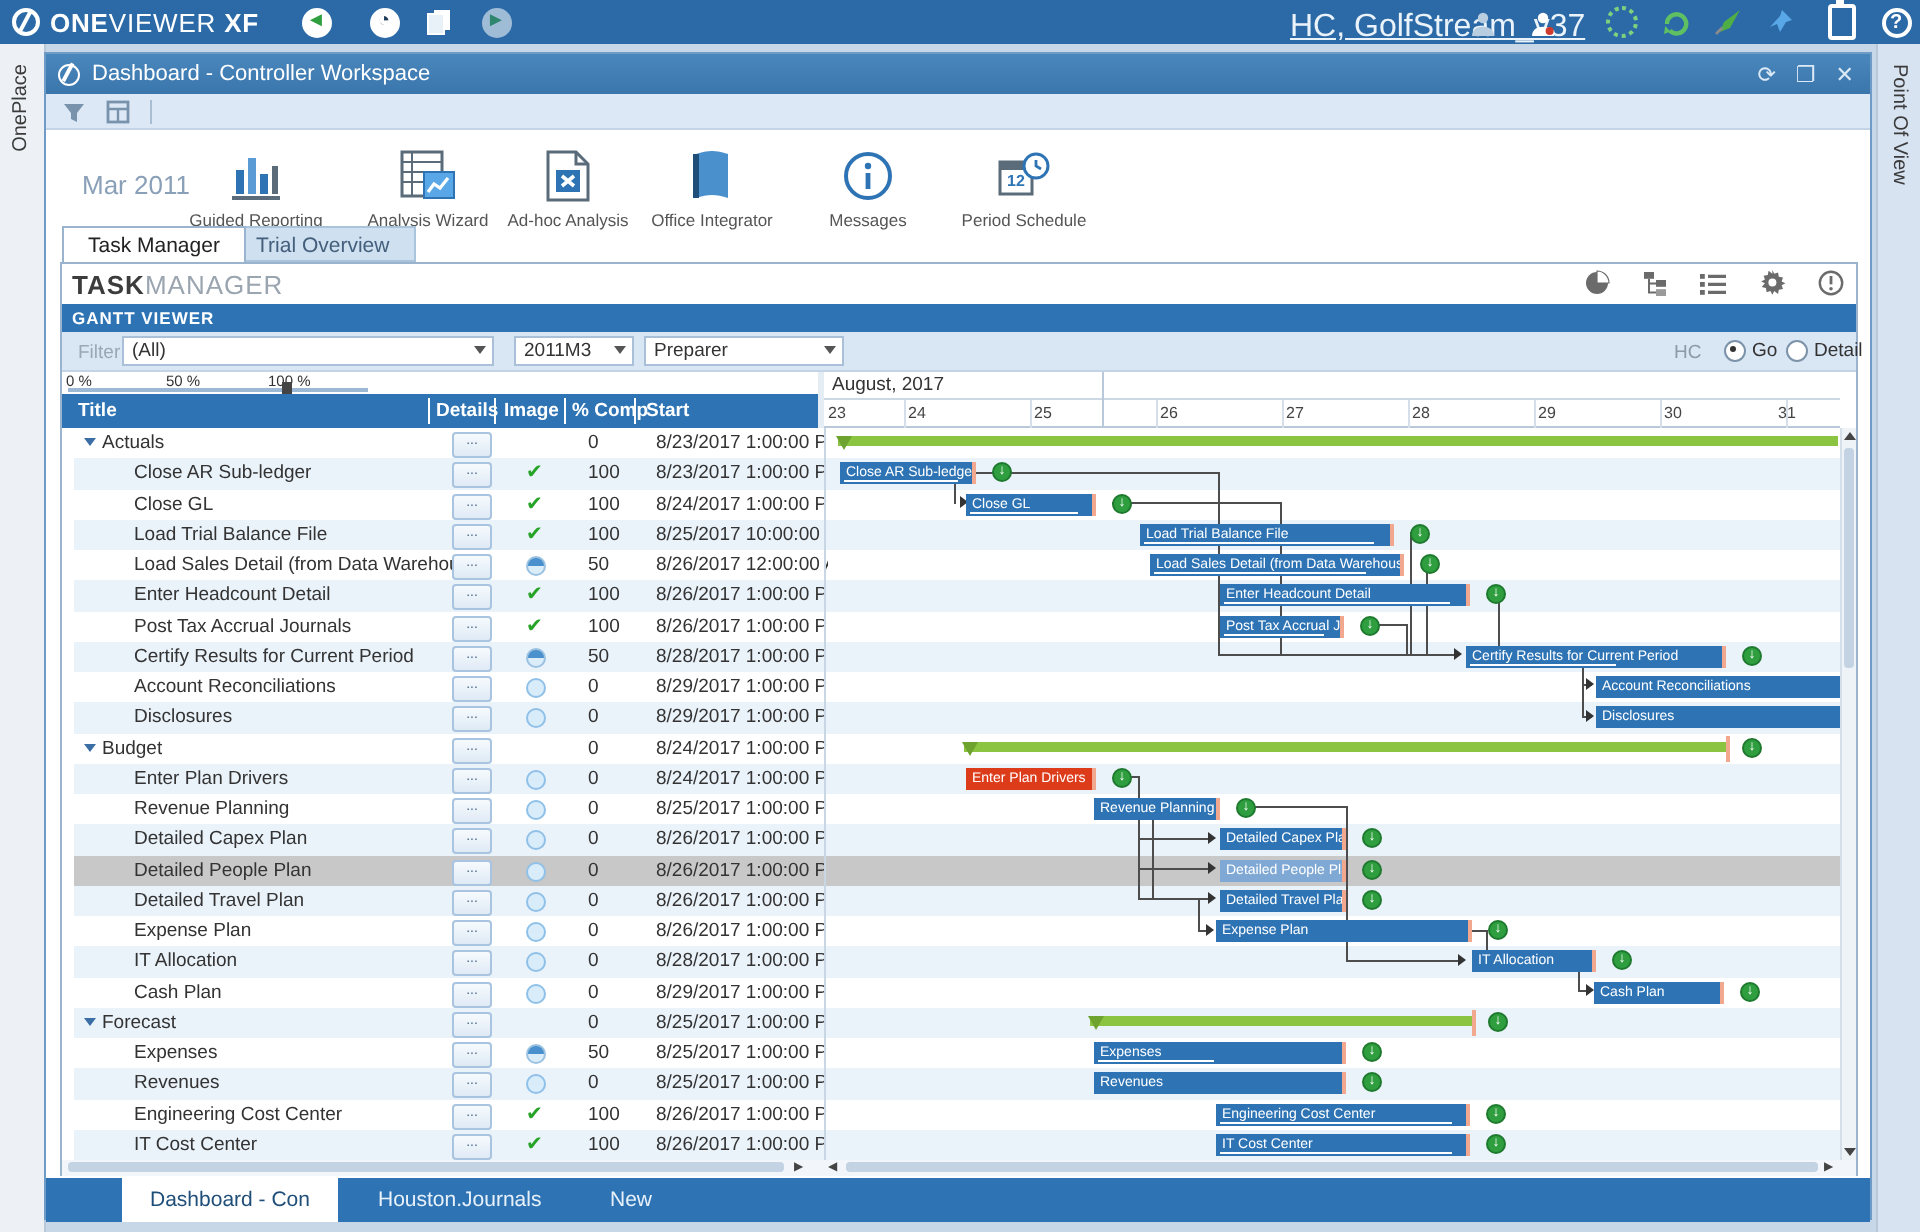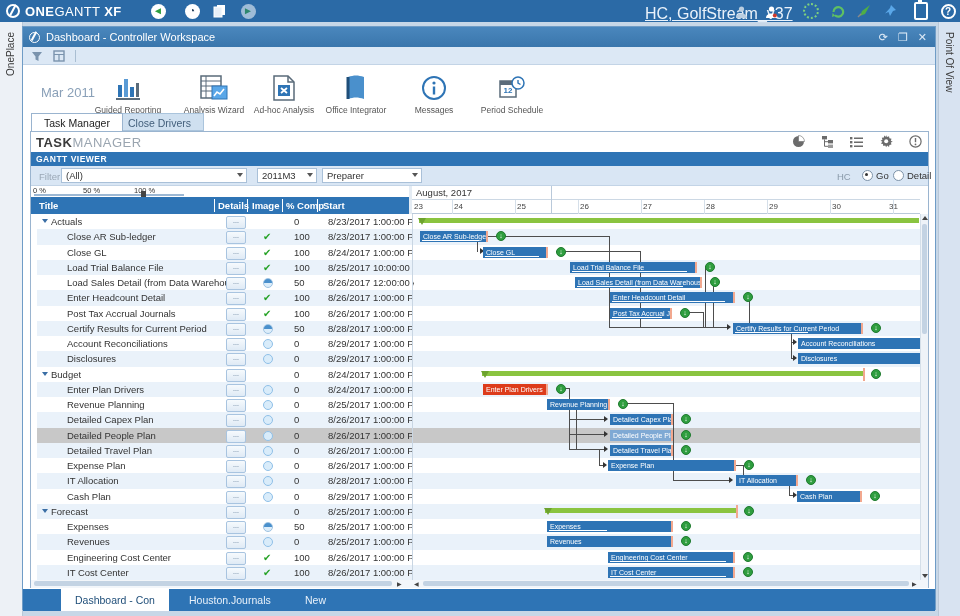--- a/index.html
+++ b/index.html
@@ -118,21 +118,21 @@
   #bottom-bar{left:0;top:562px;width:912px;height:22px;background:#2e74b5;}
   .btab{position:absolute;top:0;height:22px;line-height:22px;padding:0 14px;font-size:10.5px;color:#e8f1fa;cursor:pointer;}
   .btab.active{background:#fff;color:#1f4e79;}
 </style>
 </head>
 <body>
 
 <div class="abs" id="topbar">
   <div class="abs logo-wrap">
     <span class="os-mark"></span>
-    <span class="logo-text"><b>ONE</b><span>GANTT</span> <b>XF</b></span>
+    <span class="logo-text"><b>ONE</b><span>VIEWER</span> <b>XF</b></span>
   </div>
   <div class="abs tb-ico" style="left:150px">
       <span class="ring" style="color:#2f9e3f">◄</span>
     </div>
   <div class="abs tb-ico" style="left:184px">
       <span class="ring" style="color:#1f3b57">◔</span>
     </div>
   <div class="abs tb-ico" style="left:212px">
     <svg width="14" height="14" viewBox="0 0 14 14">
         <rect x="4" y="1" width="8" height="10" fill="#fff"></rect>
@@ -280,21 +280,21 @@
             <path d="M20 5v3l2.5 1.5" stroke="#2e74b5" stroke-width="1.4" fill="none"></path>
           </svg>
         </div>
         <div class="lbl">Period Schedule</div>
       </div>
     </div>
 
 
   <div id="tabs">
       <div class="abs tab active" style="left: 8px;">Task Manager</div>
-      <div class="abs tab inactive" style="left: 92px;">Close Drivers</div>
+      <div class="abs tab inactive" style="left: 92px;">Trial Overview</div>
     </div>
 
   <div class="abs" id="panel">
 
     <div class="abs" id="tm-header">
       <span id="tm-title"><span class="strong">TASK</span><span class="light">MANAGER</span></span>
       <span id="tm-icons">
         <svg width="13" height="13" viewBox="0 0 13 13">
             <circle cx="6.5" cy="6.5" r="5.5" fill="#6b6b6b"></circle>
             <path d="M6.5 6.5V.5A6 6 0 0 1 12.5 6.5z" fill="#fff" stroke="#6b6b6b" stroke-width=".6"></path>

